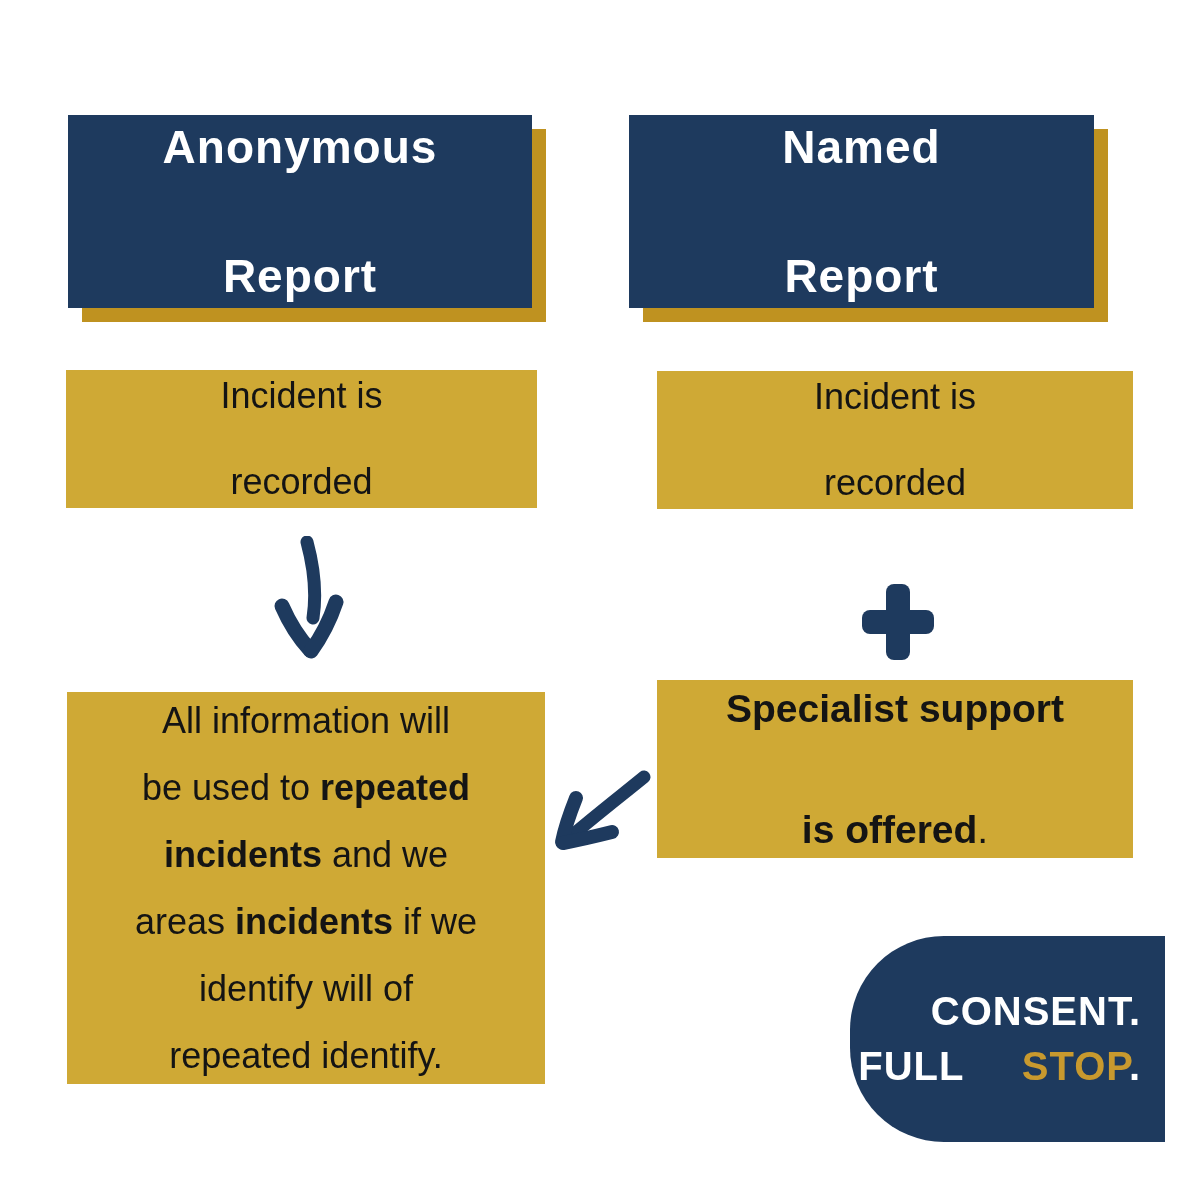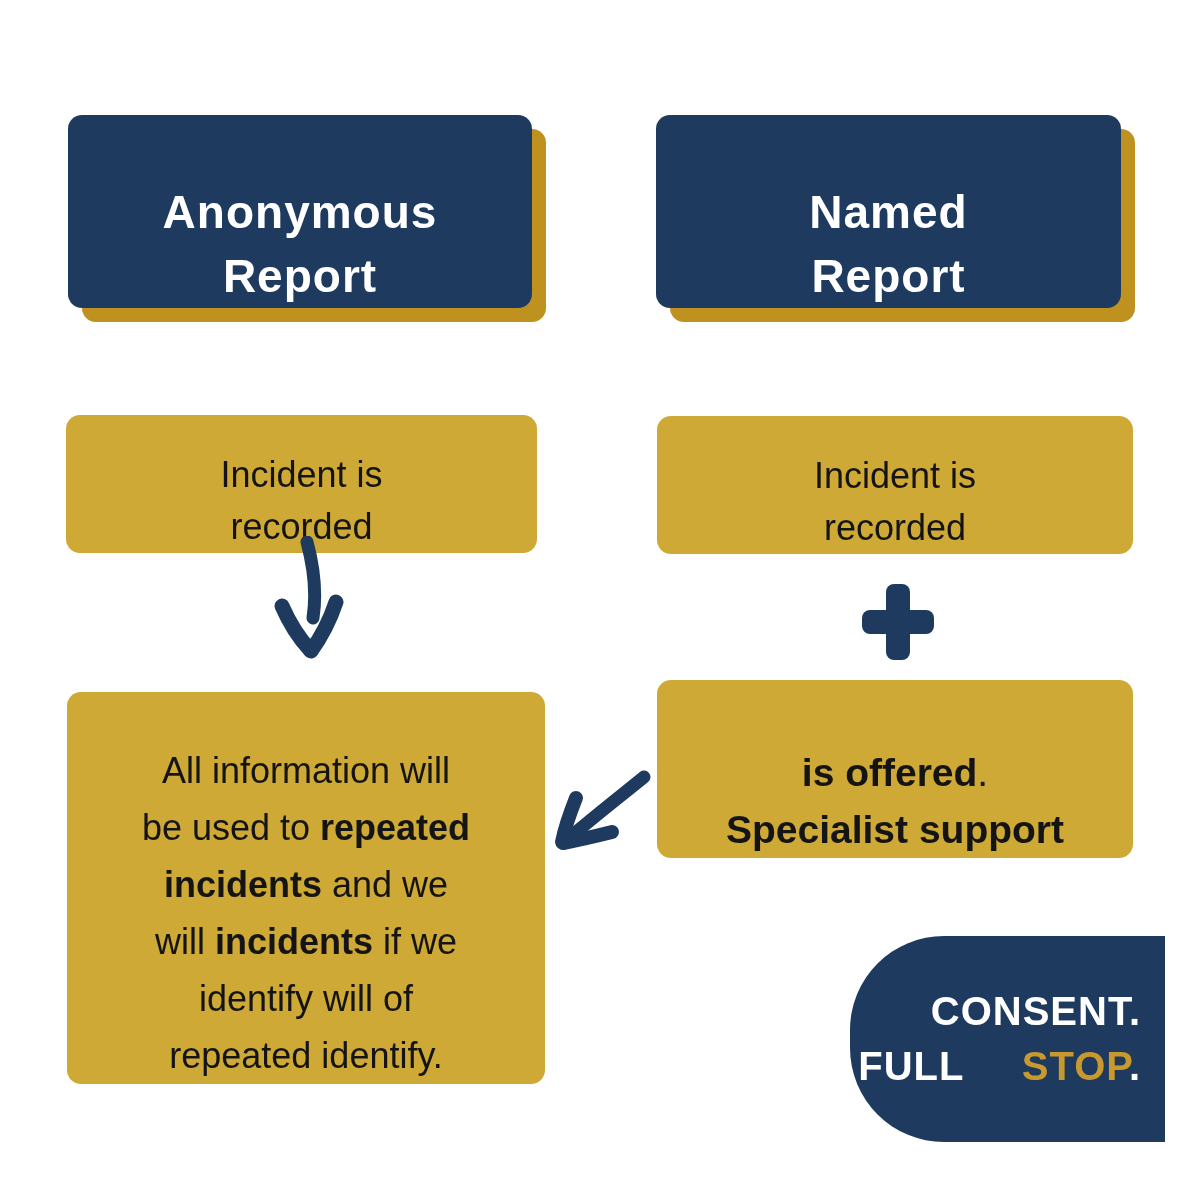--- a/index.html
+++ b/index.html
@@ -12,52 +12,52 @@
   }
   *{margin:0;padding:0;box-sizing:border-box;}
   html,body{background:#fff;}
   body{font-family:"Liberation Sans","DejaVu Sans",sans-serif;}
   .canvas{
     position:relative;
     width:1200px;height:1200px;
     background:var(--white);
     overflow:hidden;
   }
-  .box{position:absolute;display:flex;flex-direction:column;justify-content:flex-end;text-align:center;border-radius:14px;}
+  .box{position:absolute;display:flex;flex-direction:column;justify-content:space-between;text-align:center;}
   .header-box{
     background:var(--navy);
     color:var(--white);
     font-size:46px;font-weight:700;line-height:64px;letter-spacing:1px;
     box-shadow:14px 14px 0 0 var(--gold-shadow);
   }
   .gold-box{
     background:var(--gold);
     color:var(--ink);
   }
-  .step-box{font-size:36px;line-height:52px;margin-top:45px;}
+  .step-box{font-size:36px;line-height:52px;}
   .result-box{font-size:36px;line-height:57px;}
   .result-box .b{font-weight:700;}
   .result-box.bold-main{font-size:39px;}
   .icon-wrap{position:absolute;}
   .badge{
     position:absolute;
     background:var(--navy);
     border-radius:94px 0 0 94px;
     display:flex;flex-direction:column;justify-content:center;
     text-align:right;
     color:var(--white);
     font-size:40px;font-weight:700;line-height:55px;letter-spacing:1px;
     padding-right:24px;
   }
   .badge .c-gold{color:var(--stop-gold);margin-left:46px;}
   .badge .c-white{color:var(--white);}
 
   
   .left-header{left:68px;top:115px;width:464px;height:193px;}
-  .right-header{left:656px;top:115px;width:465px;height:193px;}
+  .right-header{left:629px;top:115px;width:465px;height:193px;}
   .left-step{left:66px;top:370px;width:471px;height:138px;}
   .right-step{left:657px;top:371px;width:476px;height:138px;}
   .left-result{left:67px;top:692px;width:478px;height:392px;}
   .right-result{left:657px;top:680px;width:476px;height:178px;}
   .down-arrow{left:266px;top:536px;width:92px;height:132px;}
   .plus{left:860px;top:580px;width:76px;height:84px;}
   .diag-arrow{left:552px;top:768px;width:106px;height:94px;}
   .consent-badge{left:850px;top:936px;width:315px;height:206px;}
   svg{display:block;width:100%;height:100%;}
 </style>
@@ -98,28 +98,28 @@
     <svg viewBox="0 0 76 84" fill="#1e3a5e" stroke="none">
       <rect x="26" y="4" width="24" height="76" rx="8"></rect>
       <rect x="2" y="30" width="72" height="24" rx="8"></rect>
     </svg>
   </div>
 
   <div class="box gold-box result-box left-result">
       <div><span>All information will</span></div>
       <div><span>be used to </span><span class="b">repeated</span></div>
       <div><span class="b">incidents</span><span> and we</span></div>
-      <div><span>will </span><span class="b">incidents</span><span> if we</span></div>
+      <div><span>areas </span><span class="b">incidents</span><span> if we</span></div>
       <div><span>identify will of</span></div>
       <div><span>repeated identify.</span></div>
     </div>
 
   <div class="box gold-box result-box bold-main right-result">
+      <div><span class="b">Specialist support</span></div>
       <div><span class="b">is offered</span><span>.</span></div>
-      <div><span class="b">Specialist support</span></div>
     </div>
 
   <div class="icon-wrap diag-arrow">
     <svg viewBox="0 0 106 94" fill="none" stroke="#1e3a5e" stroke-linecap="round">
       <path d="M92 9 C 70 27, 44 47, 16 71" stroke-width="13"></path>
       <path d="M24 30 C 18 45, 13 59, 10 74" stroke-width="14"></path>
       <path d="M60 64 C 44 68, 27 72, 11 75" stroke-width="14"></path>
     </svg>
   </div>
 

